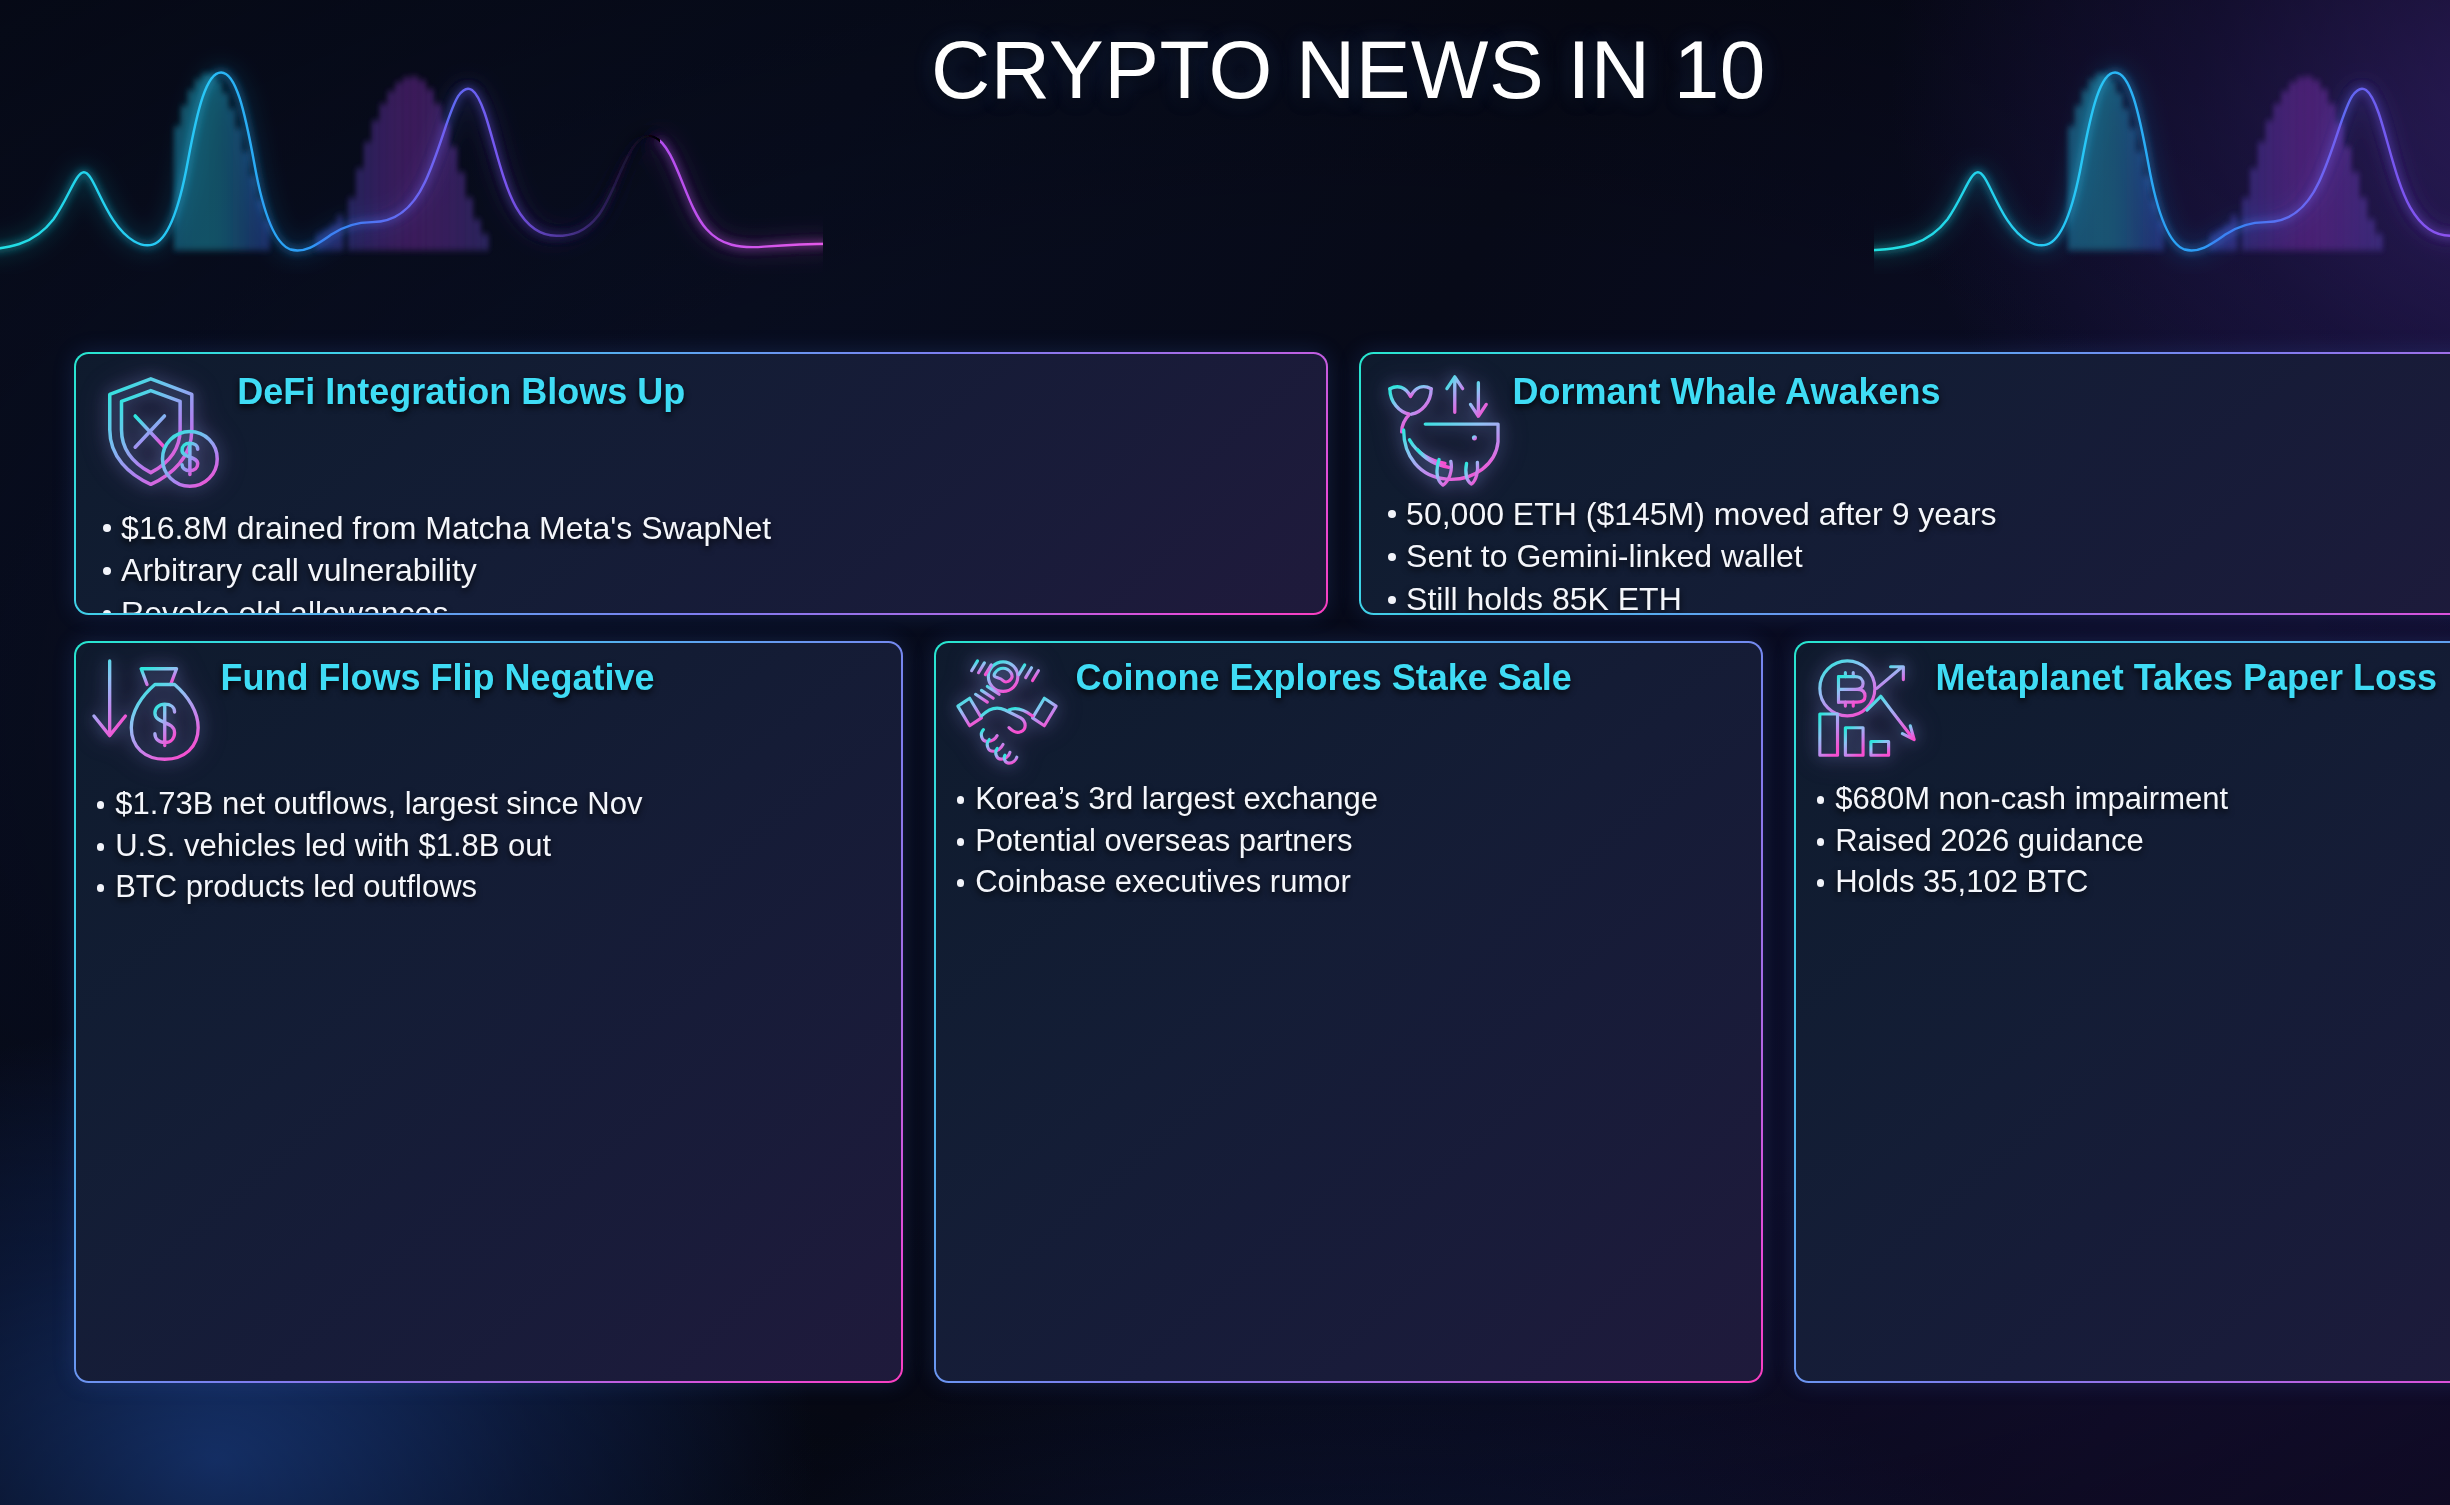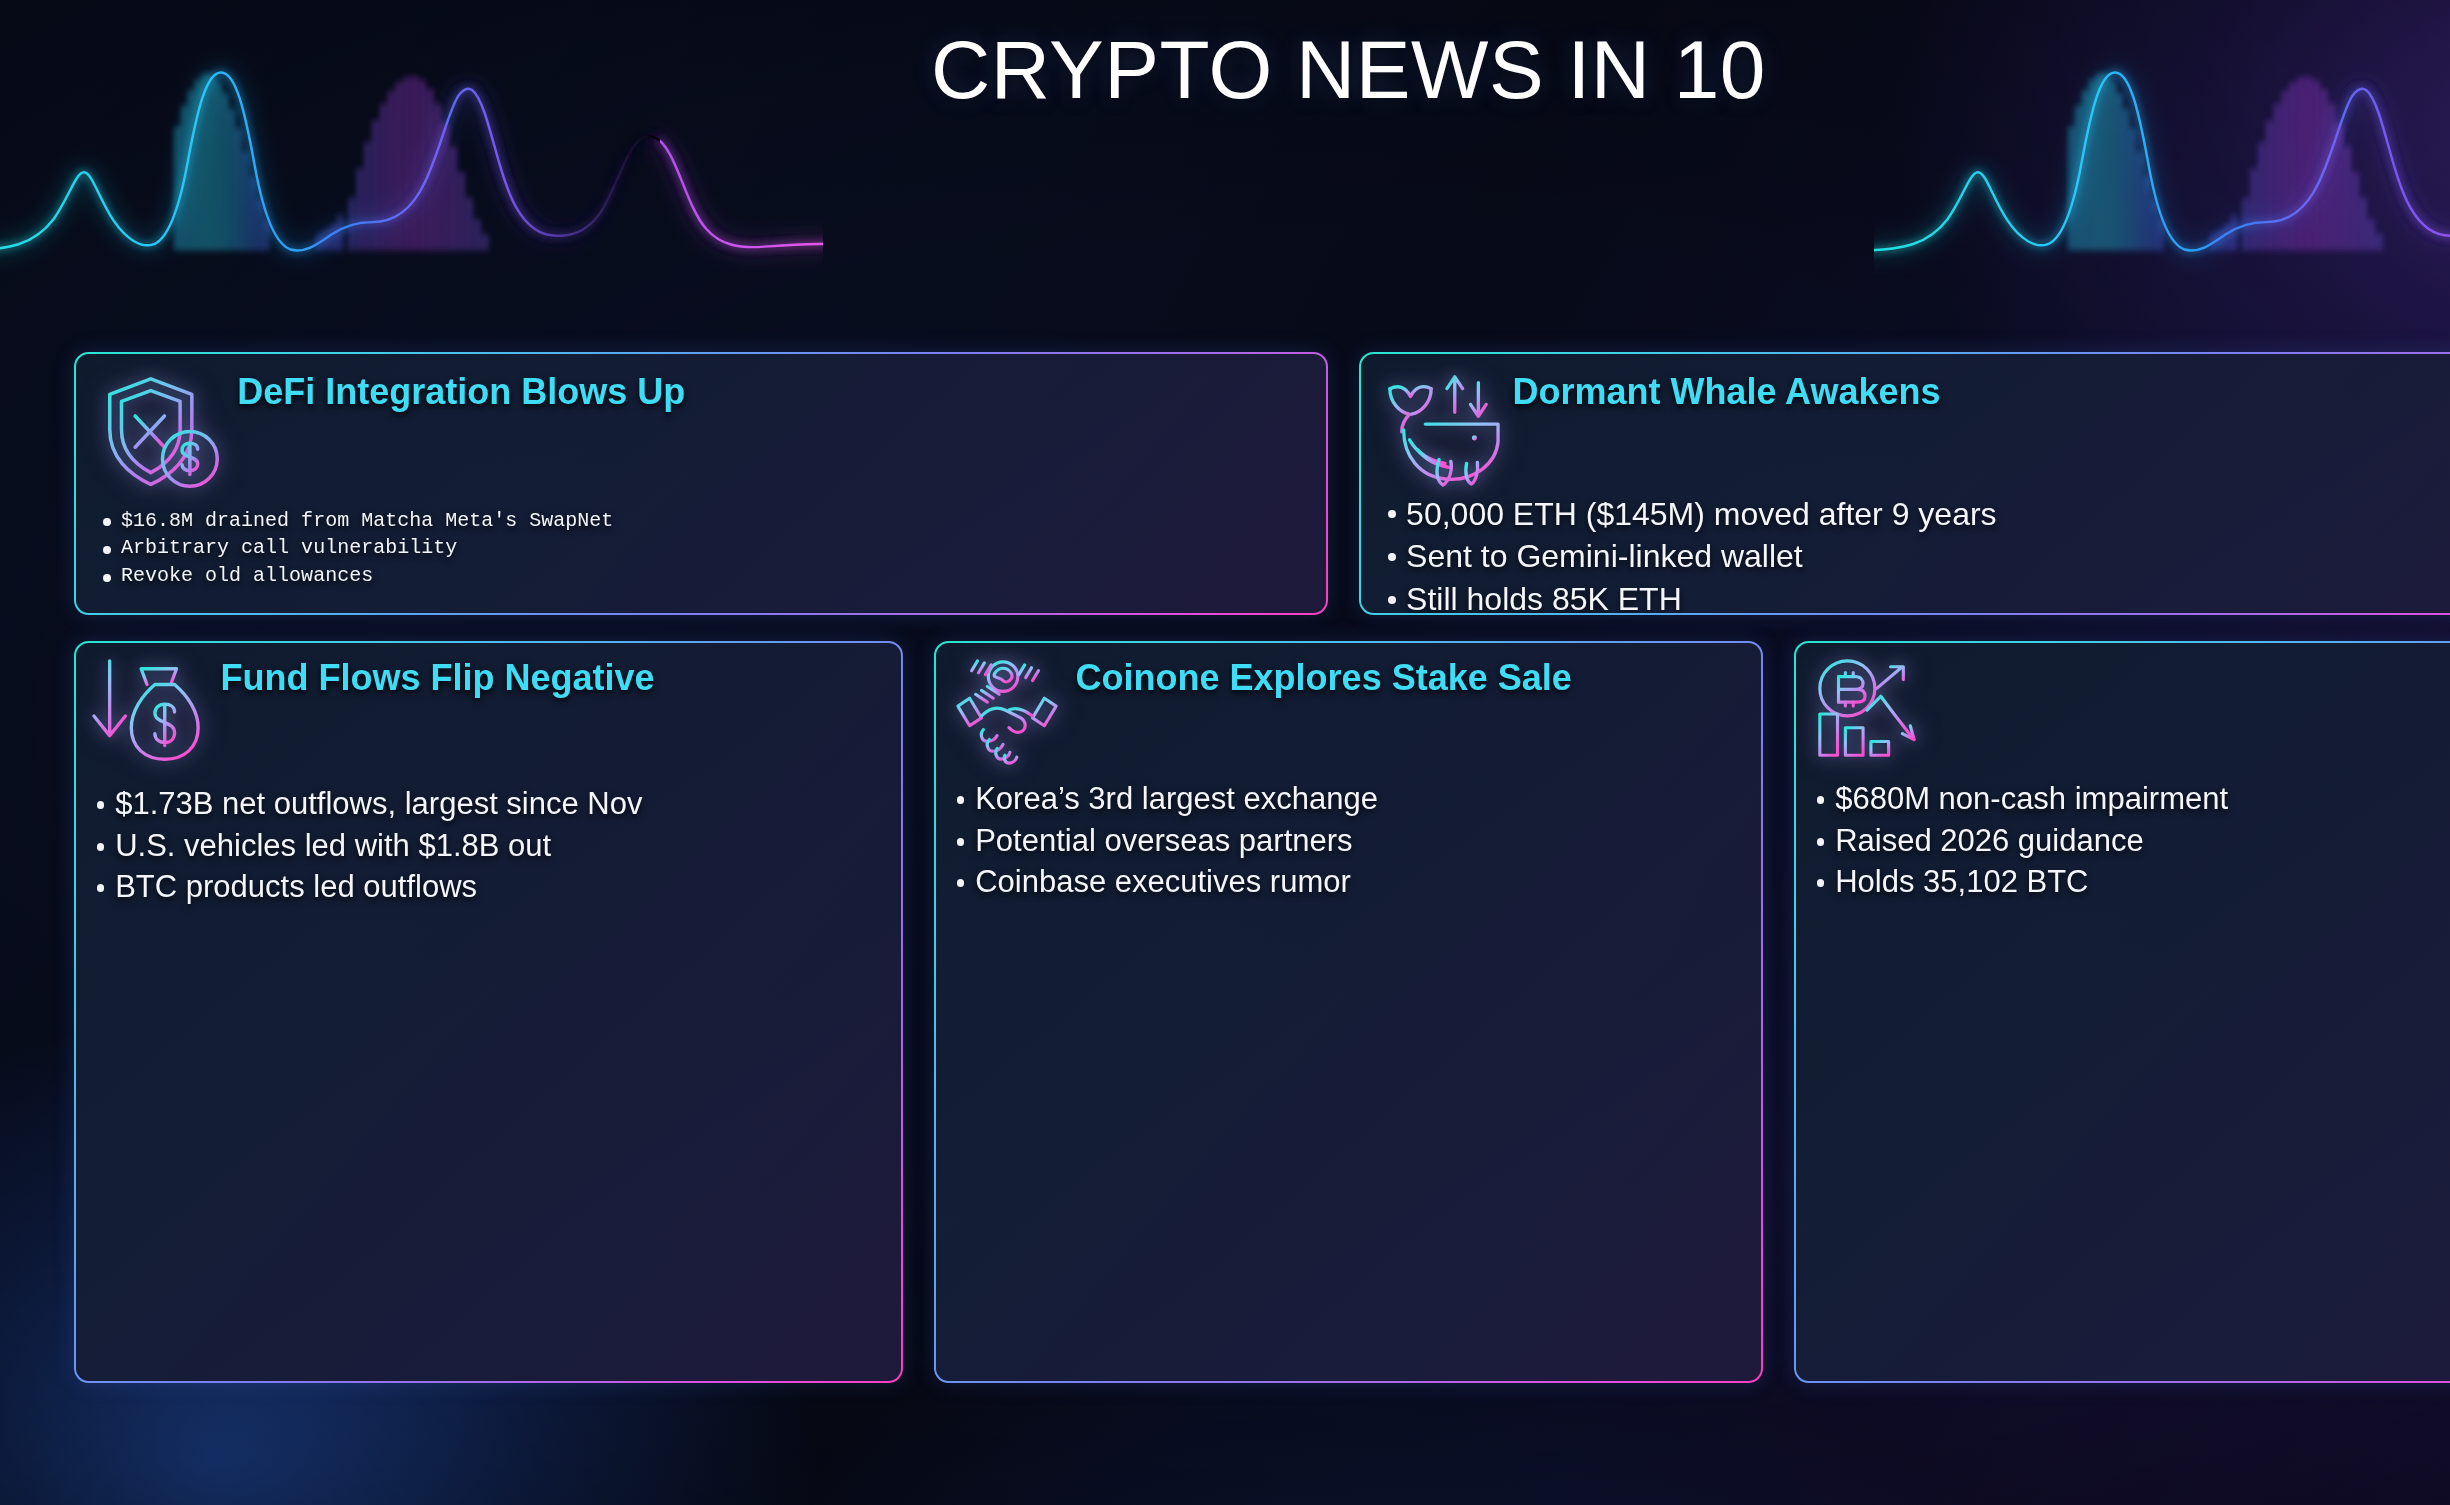--- a/index.html
+++ b/index.html
@@ -87,21 +87,21 @@
     padding-left:26.5px; margin-bottom:2.9px;
     text-shadow:0 2.5px 5.9px rgba(0,0,0,0.8);
   }
   .bullets li::before{
     content:""; position:absolute; left:8.8px; top:0.52em;
     width:7.8px; height:7.8px; border-radius:50%; background:#f2f4fa;
   }
 
   
   .card.t1 .card-title{ font-size:36px; }
-  .card.t1 .bullets li{ font-size:20px;font-family:Liberation Mono, monospace; }
+  .card.t1 .bullets li{ font-size:32px; }
   .card.t1 .card-head{ padding-left:5.9px; }
 
   .card.t2 .card-title{ font-size:36px; }
   .card.t2 .bullets li{ font-size:32px; }
 
   .card.b .card-title{ font-size:36px; }
   .card.b .bullets li{ font-size:31px; padding-left:27.4px; }
   .card.b .card-inner{ padding:12.7px 14.7px 12.7px 11.8px; }
   .card.b .bullets{ margin-top:11.8px; }
 
@@ -441,20 +441,21 @@
                 <path d="M70 34 L96 12 M84 12 H97 V25"></path>
                 <path d="M60 56 L74 42 L86 58 L106 84"></path>
                 <path d="M96 80 L108 86 L104 72"></path>
                 <path d="M12 60 H30 V102 H12 Z"></path>
                 <path d="M38 74 H56 V102 H38 Z"></path>
                 <path d="M64 88 H82 V102 H64 Z"></path>
                 <path d="M6 102 H110"></path>
               </g>
             </svg>
           </span>
+          <span class="card-title">Metaplanet Takes Paper Loss</span>
         </div>
         <ul class="bullets">
           <li>$680M non-cash impairment</li>
           <li>Raised 2026 guidance</li>
           <li>Holds 35,102 BTC</li>
         </ul>
       </div>
     </div>
 
   </div>

